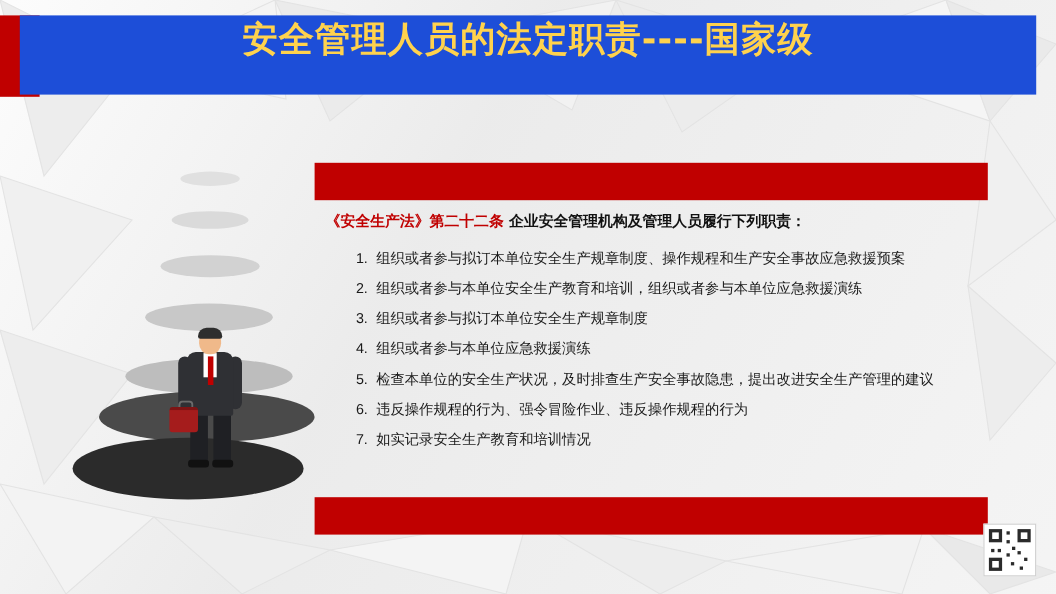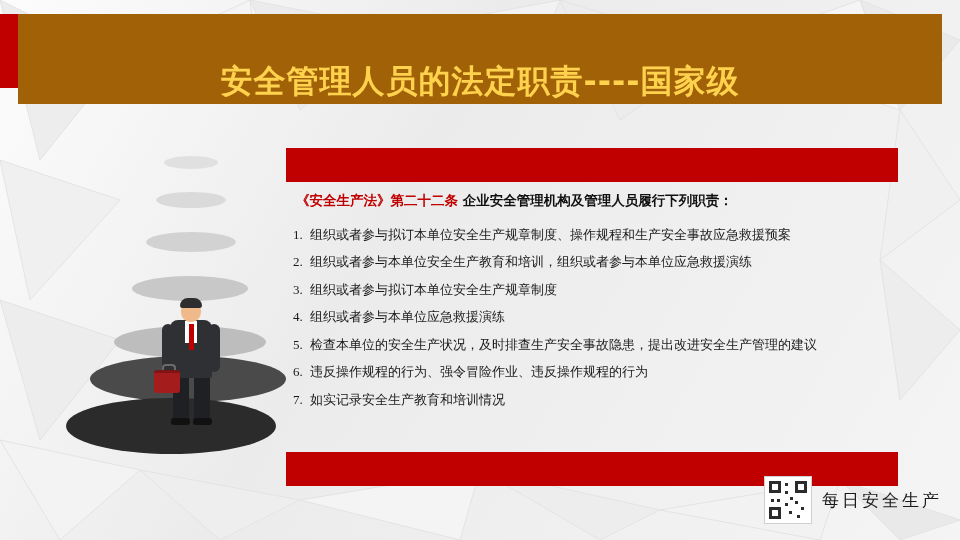--- a/index.html
+++ b/index.html
@@ -41,24 +41,24 @@
     top: 14px;
     width: 36px;
     height: 74px;
     background: #c00000;
   }
   .title-band {
     position: absolute;
     left: 18px;
     top: 14px;
     width: 924px;
-    height: 90px;
-    background: #a16207;
+    height: 72px;
+    background: #1d4ed8;
     display: flex;
-    align-items: flex-end;
+    align-items: flex-start;
     justify-content: center;
   }
   .title-text {
     color: #ffd24d;
     font-size: 32px;
     font-weight: bold;
     letter-spacing: 1px;
     font-family: "DejaVu Sans", "Liberation Sans", sans-serif;
   }
   
@@ -87,29 +87,29 @@
     color: #c00000;
     font-weight: bold;
     font-family: "DejaVu Sans", "Liberation Sans", sans-serif;
   }
   .lead .black {
     color: #111111;
     font-family: Liberation Serif, serif;
   }
   ol.duties {
     position: absolute;
-    left: 270px;
+    left: 302px;
     top: 226px;
     width: 600px;
     margin: 0;
     padding: 0 0 0 36px;
     list-style: decimal;
     color: #1a1a1a;
     font-size: 13px;
-    font-family: Liberation Serif, serif;
+    font-family: Liberation Sans, sans-serif;
   }
   ol.duties li {
     margin-bottom: 9px;
     line-height: 1.42;
     padding-left: 4px;
   }
   ol.duties li::marker {
     color: #1a1a1a;
   }
   
@@ -306,16 +306,15 @@
       <i style="left:20px;top:14px;width:3px;height:3px;"></i>
       <i style="left:25px;top:20px;width:3px;height:3px;"></i>
       <i style="left:20px;top:26px;width:3px;height:3px;"></i>
       <i style="left:30px;top:24px;width:3px;height:3px;"></i>
       <i style="left:36px;top:30px;width:3px;height:3px;"></i>
       <i style="left:24px;top:34px;width:3px;height:3px;"></i>
       <i style="left:32px;top:38px;width:3px;height:3px;"></i>
       <i style="left:6px;top:22px;width:3px;height:3px;"></i>
       <i style="left:12px;top:22px;width:3px;height:3px;"></i>
     </div>
-    <div class="label">每日安全生产</div>
   </div>
 
 </div>
 
 </body></html>

